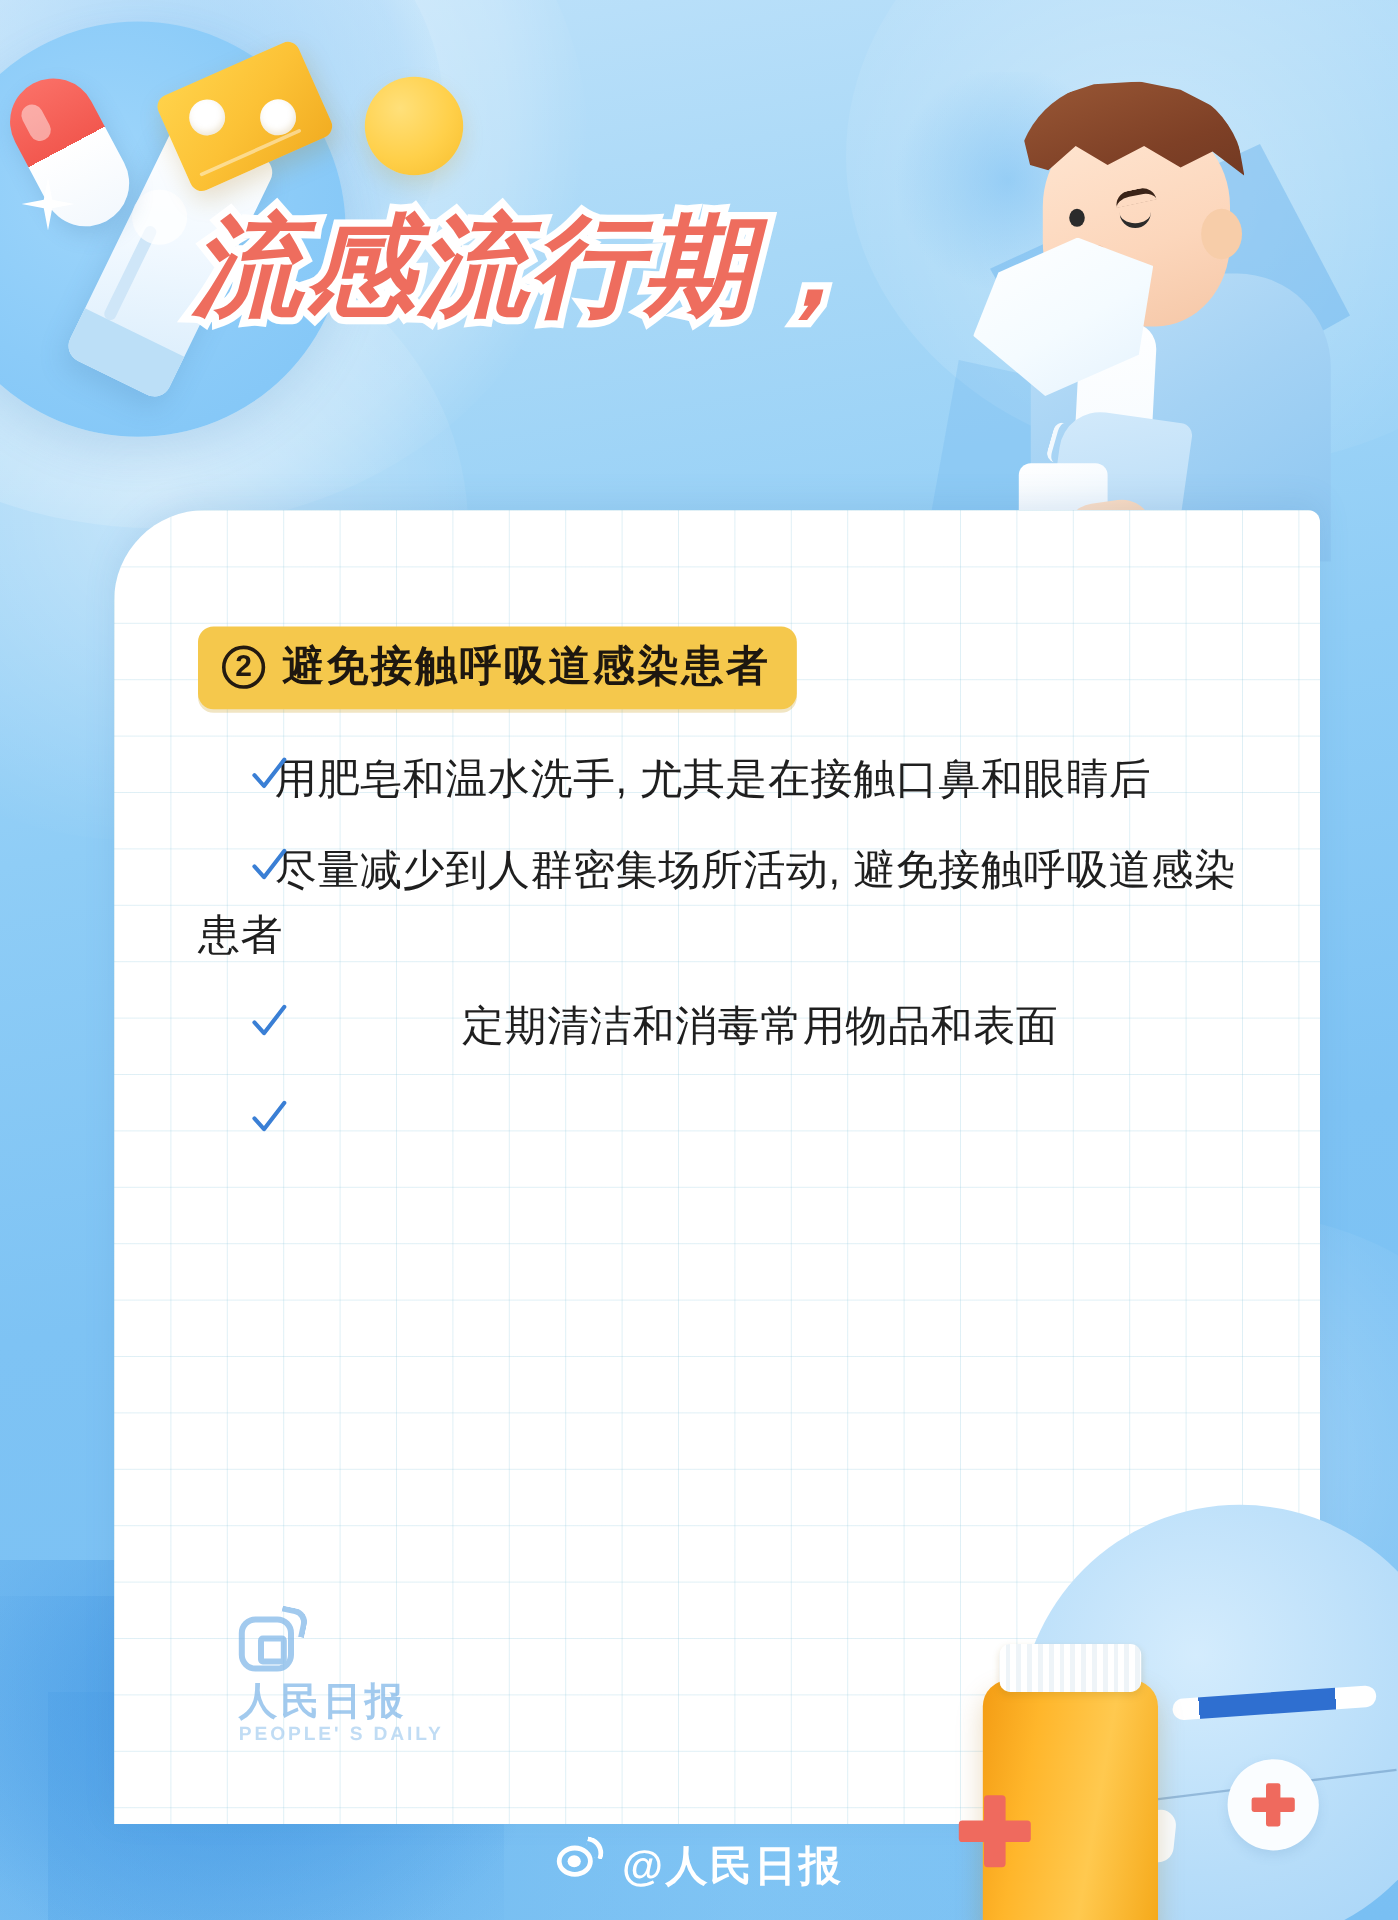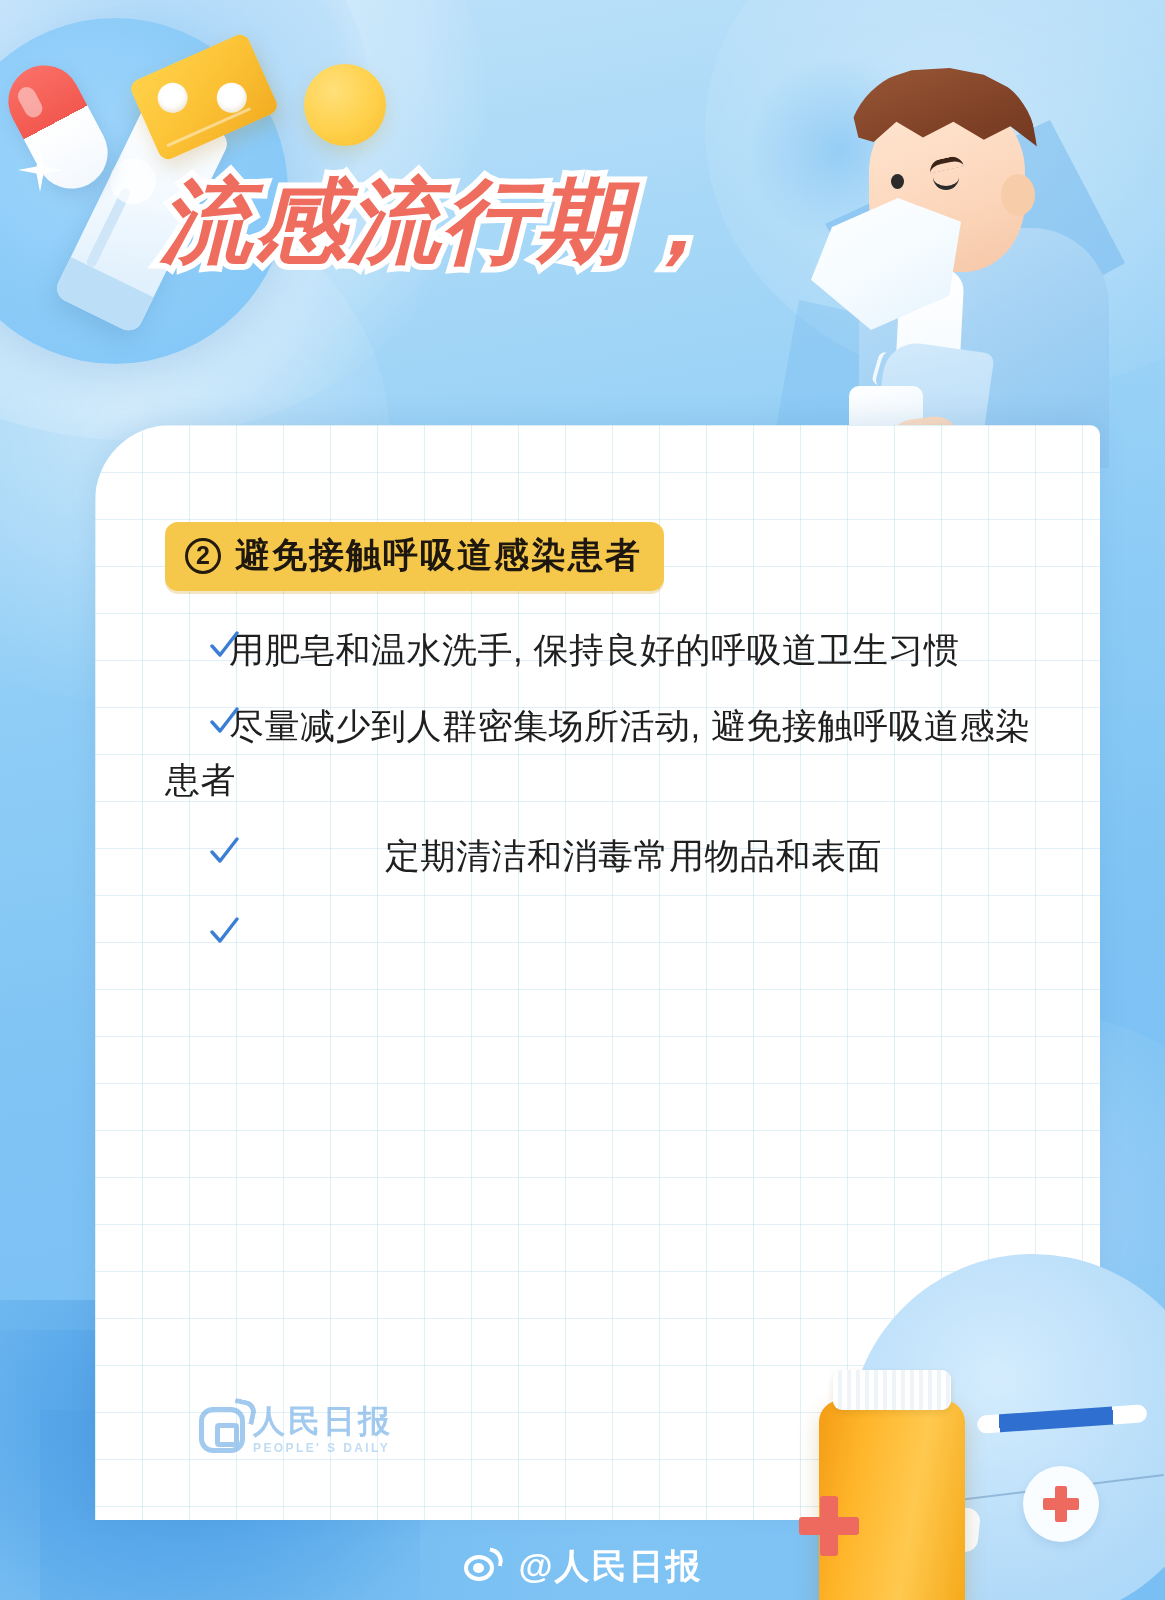--- a/index.html
+++ b/index.html
@@ -238,39 +238,40 @@
   .bullet .tick{
     position:absolute; left:44px; top:7px;
     width:30px; height:30px;
     text-indent:0;
   }
   .bullet .tick svg{ display:block; width:30px; height:30px; }
   .bullet.short{ margin-bottom:26px;text-align:center; }
 
   
   .pd-logo{
-    position:absolute; left:104px; bottom:66px; display:flex; align-items:center; gap:8px;
+    position:absolute; left:104px; bottom:66px; display:flex; align-items:flex-start; gap:8px;
     opacity:.72;
+    flex-direction:column;
   }
   .pd-at{
     width:46px; height:46px; border:5px solid #7fb6e8; border-radius:14px;
     position:relative; flex:none;
   }
   .pd-at:before{
     content:""; position:absolute; left:11px; top:11px; width:14px; height:14px;
     border:5px solid #7fb6e8; border-radius:4px;
   }
   .pd-at:after{
     content:""; position:absolute; right:-16px; top:-12px; width:18px; height:18px;
     border-top:5px solid #7fb6e8; border-right:5px solid #7fb6e8; border-radius:0 12px 0 0;
     transform:rotate(12deg);
   }
   .pd-txt{ display:flex; flex-direction:column; line-height:1; }
   .pd-cn{ font-size:32px; font-weight:700; color:#7fb6e8; letter-spacing:3px; }
-  .pd-en{ font-size:12px; font-weight:700; color:#a9cff0; letter-spacing:2.4px; margin-top:5px; }
+  .pd-en{ font-size:16px; font-weight:700; color:#a9cff0; letter-spacing:2.4px; margin-top:5px; }
 
   
   .med-disc{
     position:absolute; right:-52px; bottom:-22px; width:368px; height:368px; border-radius:50%;
     background:radial-gradient(circle at 40% 34%,#d4ecfd 0%,#b7ddf9 55%,#a4d3f7 100%);
     z-index:7;
   }
   .med-bottle{
     position:absolute; right:200px; bottom:-18px; width:146px; height:218px; z-index:8;
     border-radius:22px 22px 18px 18px;
@@ -312,21 +313,21 @@
     background:rgba(60,110,160,.35); transform:rotate(-7deg);
   }
   .pill-white{
     position:absolute; right:186px; bottom:48px; width:26px; height:44px; border-radius:13px;
     background:#ffffff; z-index:7; opacity:.9; transform:rotate(6deg);
   }
 
   
   .footer{
     position:absolute; left:0; bottom:0; width:100%; height:68px; z-index:9;
-    display:flex; align-items:center; justify-content:center; gap:14px;
+    display:flex; align-items:flex-start; justify-content:center; gap:14px;
   }
   .weibo-icon{
     position:relative; width:42px; height:34px; flex:none;
   }
   .weibo-icon .eye-o{
     position:absolute; left:2px; top:6px; width:30px; height:26px; border-radius:50%;
     border:4px solid #ffffff;
   }
   .weibo-icon .eye-i{
     position:absolute; left:11px; top:14px; width:11px; height:10px; border-radius:50%;
@@ -404,21 +405,21 @@
       </div>
 
       <div class="bullets">
 
         <div class="bullet">
           <span class="tick">
             <svg viewBox="0 0 30 30">
                 <path d="M3 16 L11 25 L28 3" fill="none" stroke="#3a7fd5" stroke-width="3.4" stroke-linecap="round" stroke-linejoin="round"></path>
               </svg>
           </span>
-          <span>用肥皂和温水洗手, 保持良好的呼吸道卫生习惯</span>
+          <span>用肥皂和温水洗手, 尤其是在接触口鼻和眼睛后</span>
         </div>
 
         <div class="bullet">
           <span class="tick">
             <svg viewBox="0 0 30 30">
                 <path d="M3 16 L11 25 L28 3" fill="none" stroke="#3a7fd5" stroke-width="3.4" stroke-linecap="round" stroke-linejoin="round"></path>
               </svg>
           </span>
           <span>尽量减少到人群密集场所活动, 避免接触呼吸道感染患者</span>
         </div>

